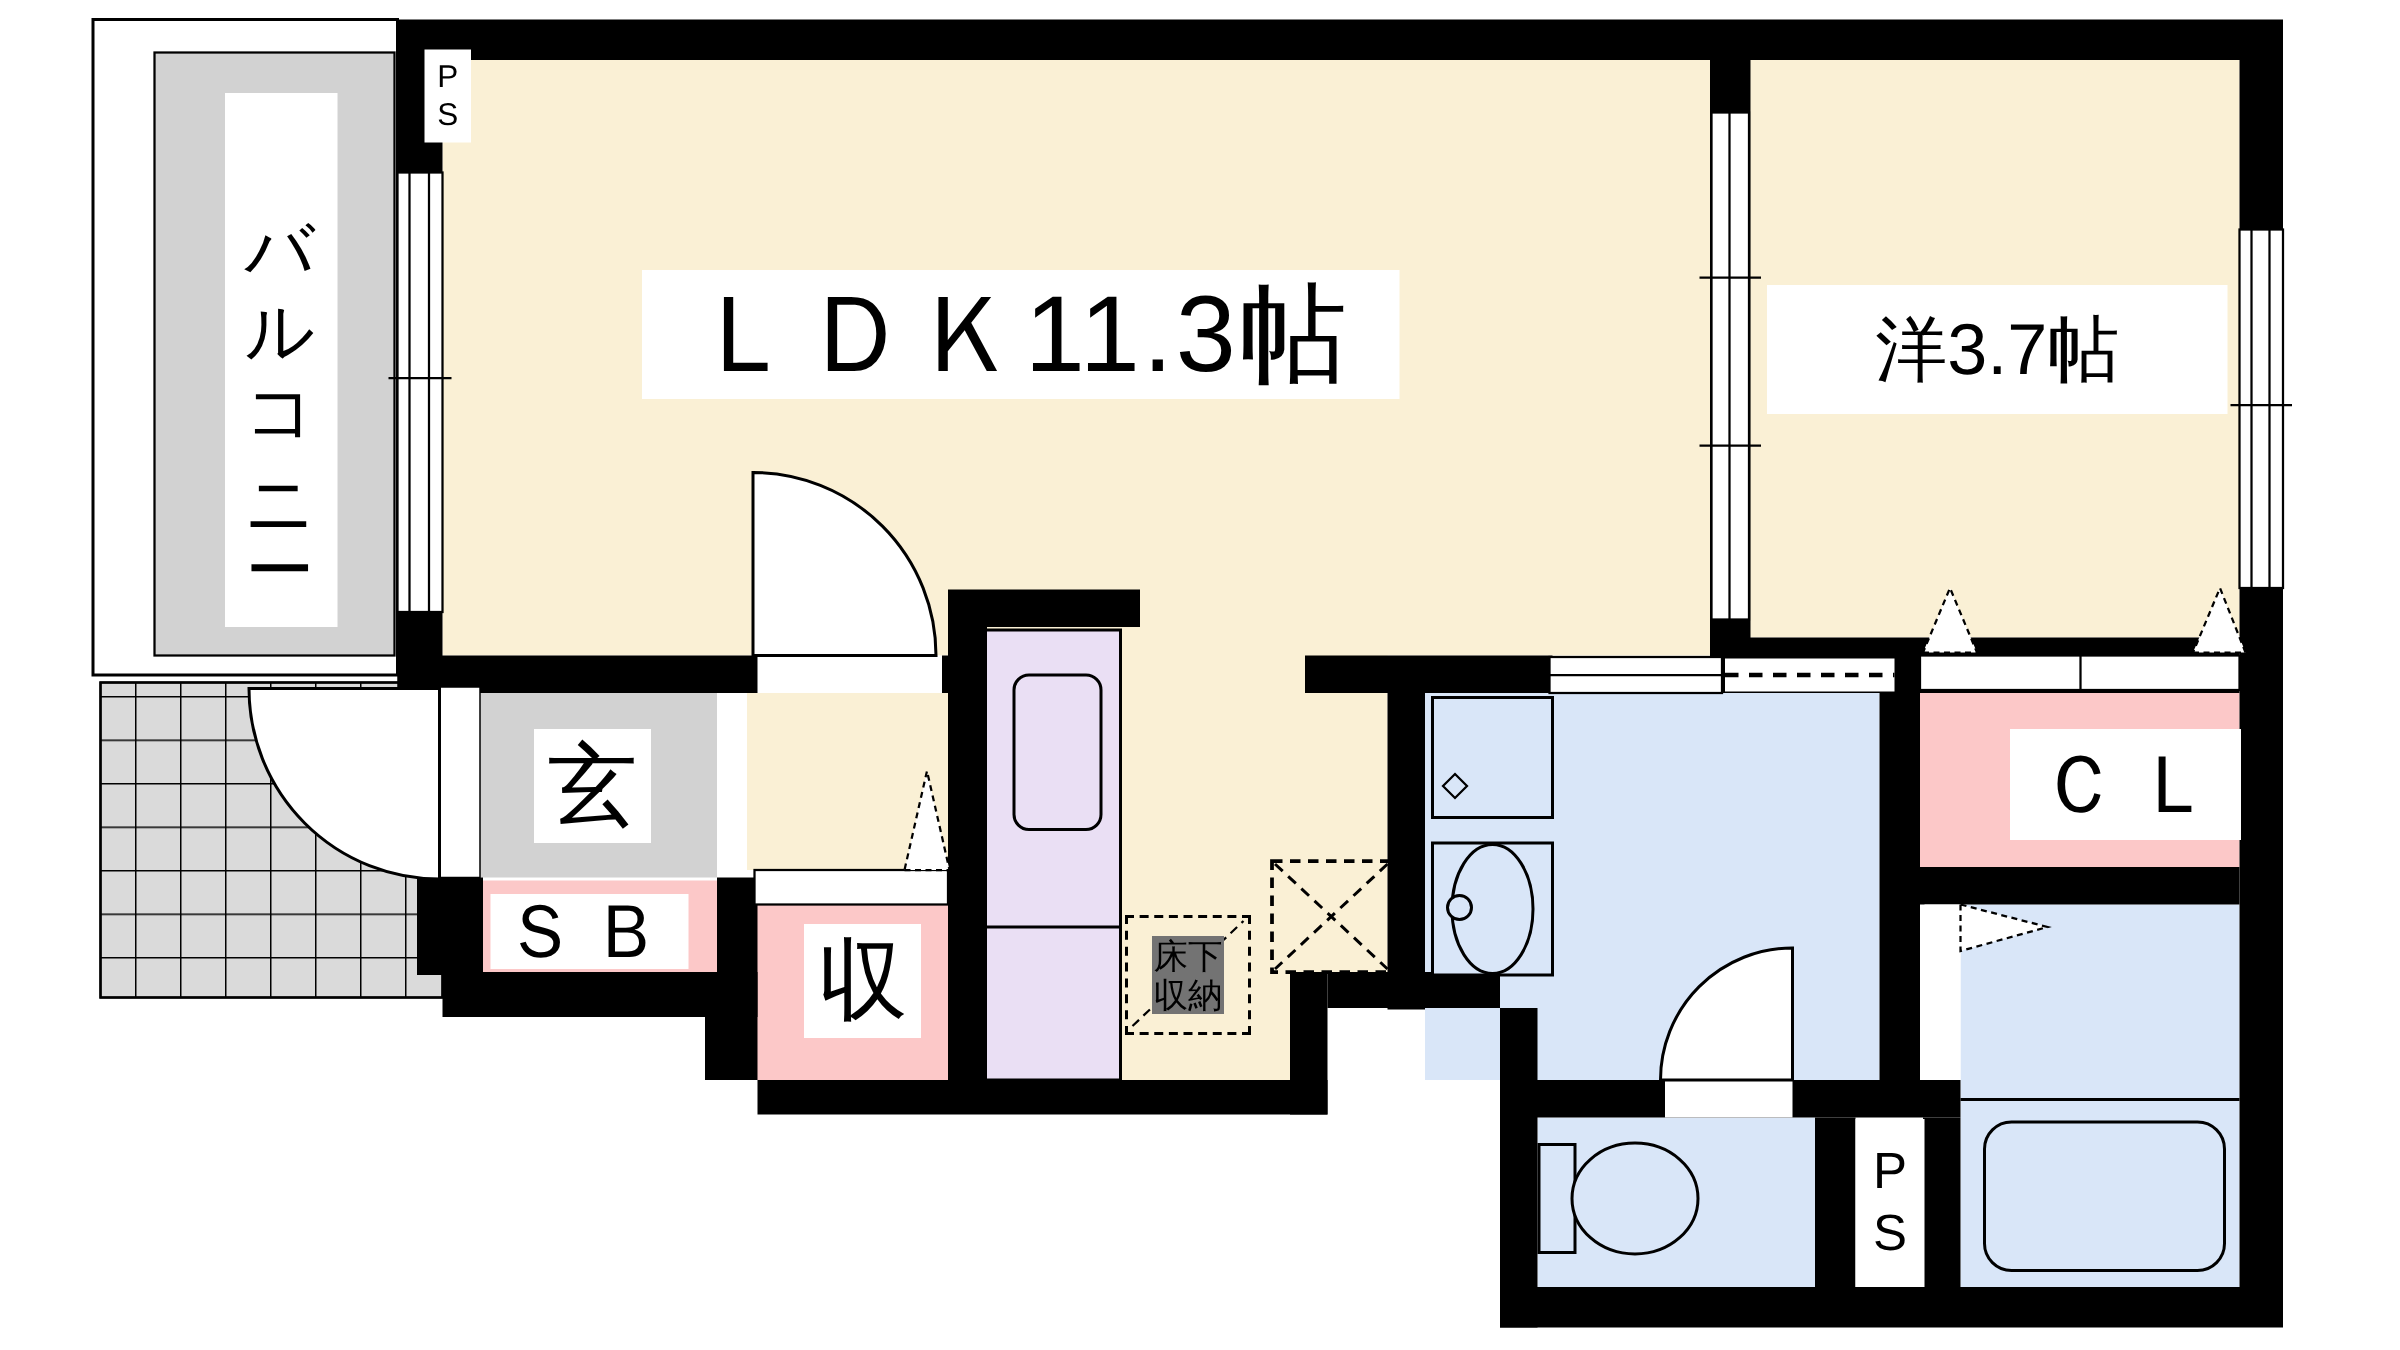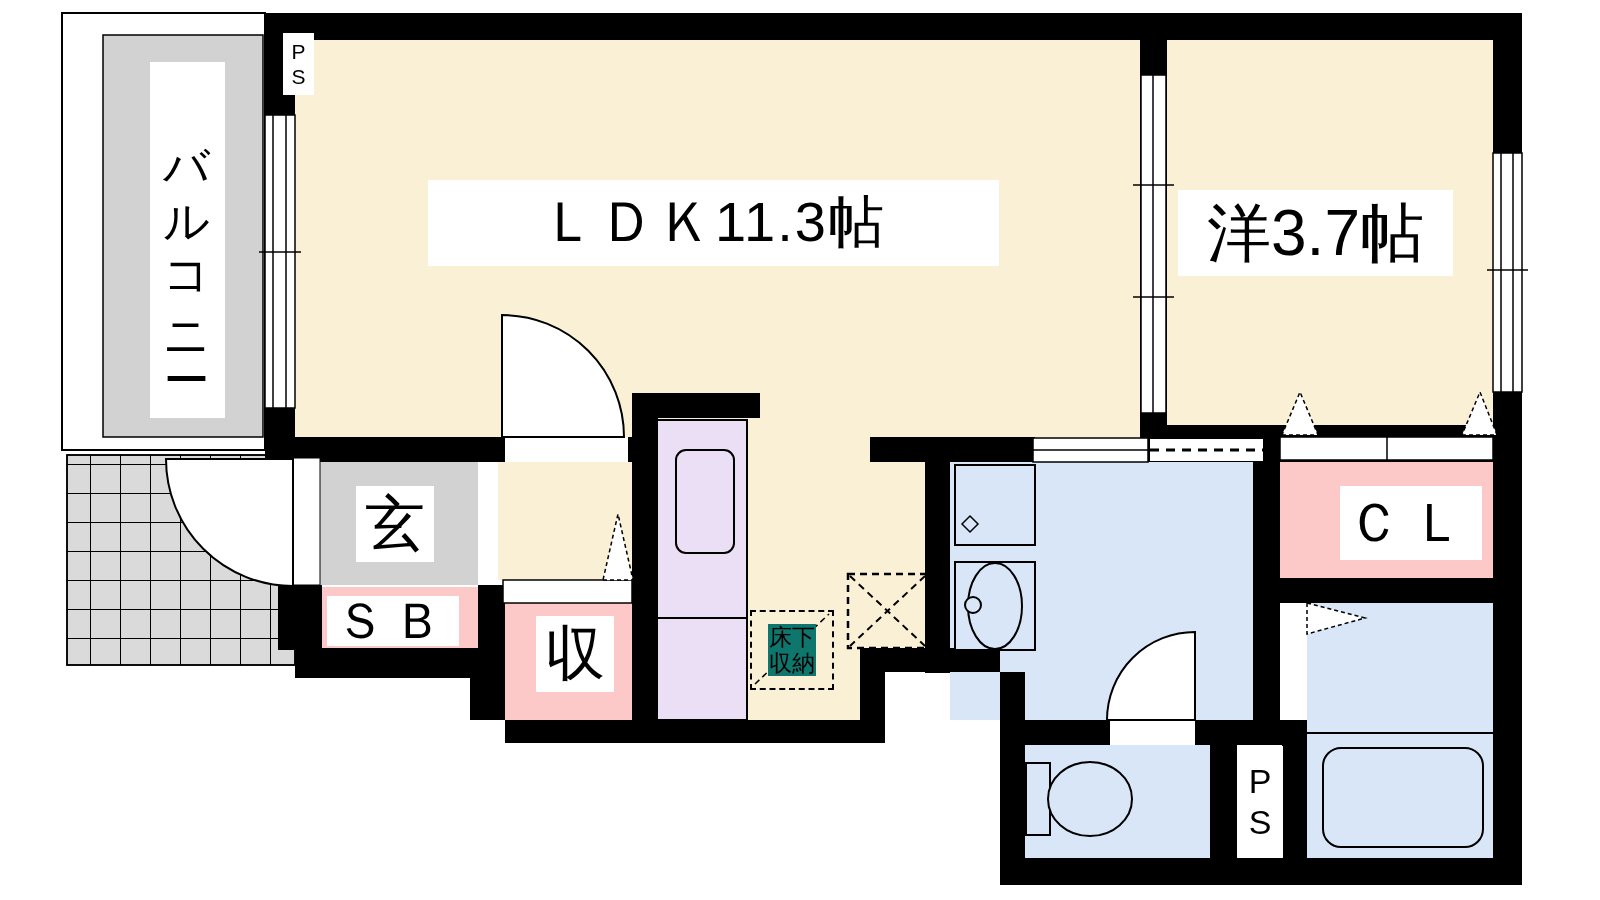--- a/index.html
+++ b/index.html
@@ -10,21 +10,21 @@
   .cream{fill:var(--room);}
   .blue{fill:var(--wet);}
   .pink{fill:var(--closet);}
   .gray{fill:var(--balcony);}
   .purple{fill:var(--kitchen);}
   .lbl{position:absolute;background:#fff;color:#000;display:flex;align-items:center;
        justify-content:center;text-align:center;white-space:nowrap;}
   .vert{writing-mode:vertical-rl;text-orientation:upright;}
   .stack{flex-direction:column;line-height:1.2;}
   .dashedbox{background:transparent;border:2px dashed #000;flex-direction:column;line-height:1.15;}
-  .dashedbox span{background:#0f766e;padding:0 1px;}
+  .dashedbox span{background:#737373;padding:0 1px;}
 </style>
 </head>
 <body>
 
 <div id="plan">
 
 <svg width="1600" height="900" viewBox="0 0 1600 900">
   <defs>
     <pattern id="gridp" width="30" height="29" patternUnits="userSpaceOnUse">
       <path d="M30,0 L0,0 0,29" fill="none" stroke="#000" stroke-width="2"></path>
@@ -142,31 +142,31 @@
     <rect x="848" y="574" width="79" height="74" fill="none" stroke="#000" stroke-width="2.5" stroke-dasharray="7,5"></rect>
     <line x1="850" y1="576" x2="925" y2="646" stroke="#000" stroke-width="2" stroke-dasharray="7,5"></line>
     <line x1="925" y1="576" x2="850" y2="646" stroke="#000" stroke-width="2" stroke-dasharray="7,5"></line>
 
     <line x1="755" y1="684" x2="829" y2="614" stroke="#000" stroke-width="1.5" stroke-dasharray="6,4"></line>
   </g>
 </svg>
 
 <div class="lbl vert" style="left:150px;top:62px;width:75px;height:356px;font-size:46px;letter-spacing:8px;">バルコニー</div>
 
-<div class="lbl" style="left:428px;top:180px;width:571px;height:86px;font-size:56px;letter-spacing:2px;">ＬＤＫ11.3帖</div>
+<div class="lbl" style="left:428px;top:180px;width:505px;height:86px;font-size:72px;letter-spacing:2px;">ＬＤＫ11.3帖</div>
 
-<div class="lbl" style="left:1178px;top:190px;width:275px;height:86px;font-size:64px;">洋3.7帖</div>
+<div class="lbl" style="left:1178px;top:190px;width:307px;height:86px;font-size:48px;">洋3.7帖</div>
 
 <div class="lbl" style="left:356px;top:486px;width:78px;height:76px;font-size:60px;">玄</div>
 
 <div class="lbl" style="left:327px;top:596px;width:132px;height:50px;font-size:50px;letter-spacing:8px;">ＳＢ</div>
 
 <div class="lbl" style="left:536px;top:616px;width:78px;height:76px;font-size:60px;">収</div>
 
-<div class="lbl" style="left:1340px;top:486px;width:142px;height:74px;font-size:54px;letter-spacing:10px;">ＣＬ</div>
+<div class="lbl" style="left:1340px;top:486px;width:142px;height:74px;font-size:54px;letter-spacing:10px;padding-left:12px;">ＣＬ</div>
 
 <div class="lbl dashedbox" style="left:750px;top:610px;width:80px;height:76px;font-size:23px;">
   <span>床下</span>
   <span>収納</span>
 </div>
 
 <div class="lbl stack" style="left:283px;top:33px;width:31px;height:62px;font-size:21px;">
   <span>P</span>
   <span>S</span>
 </div>

